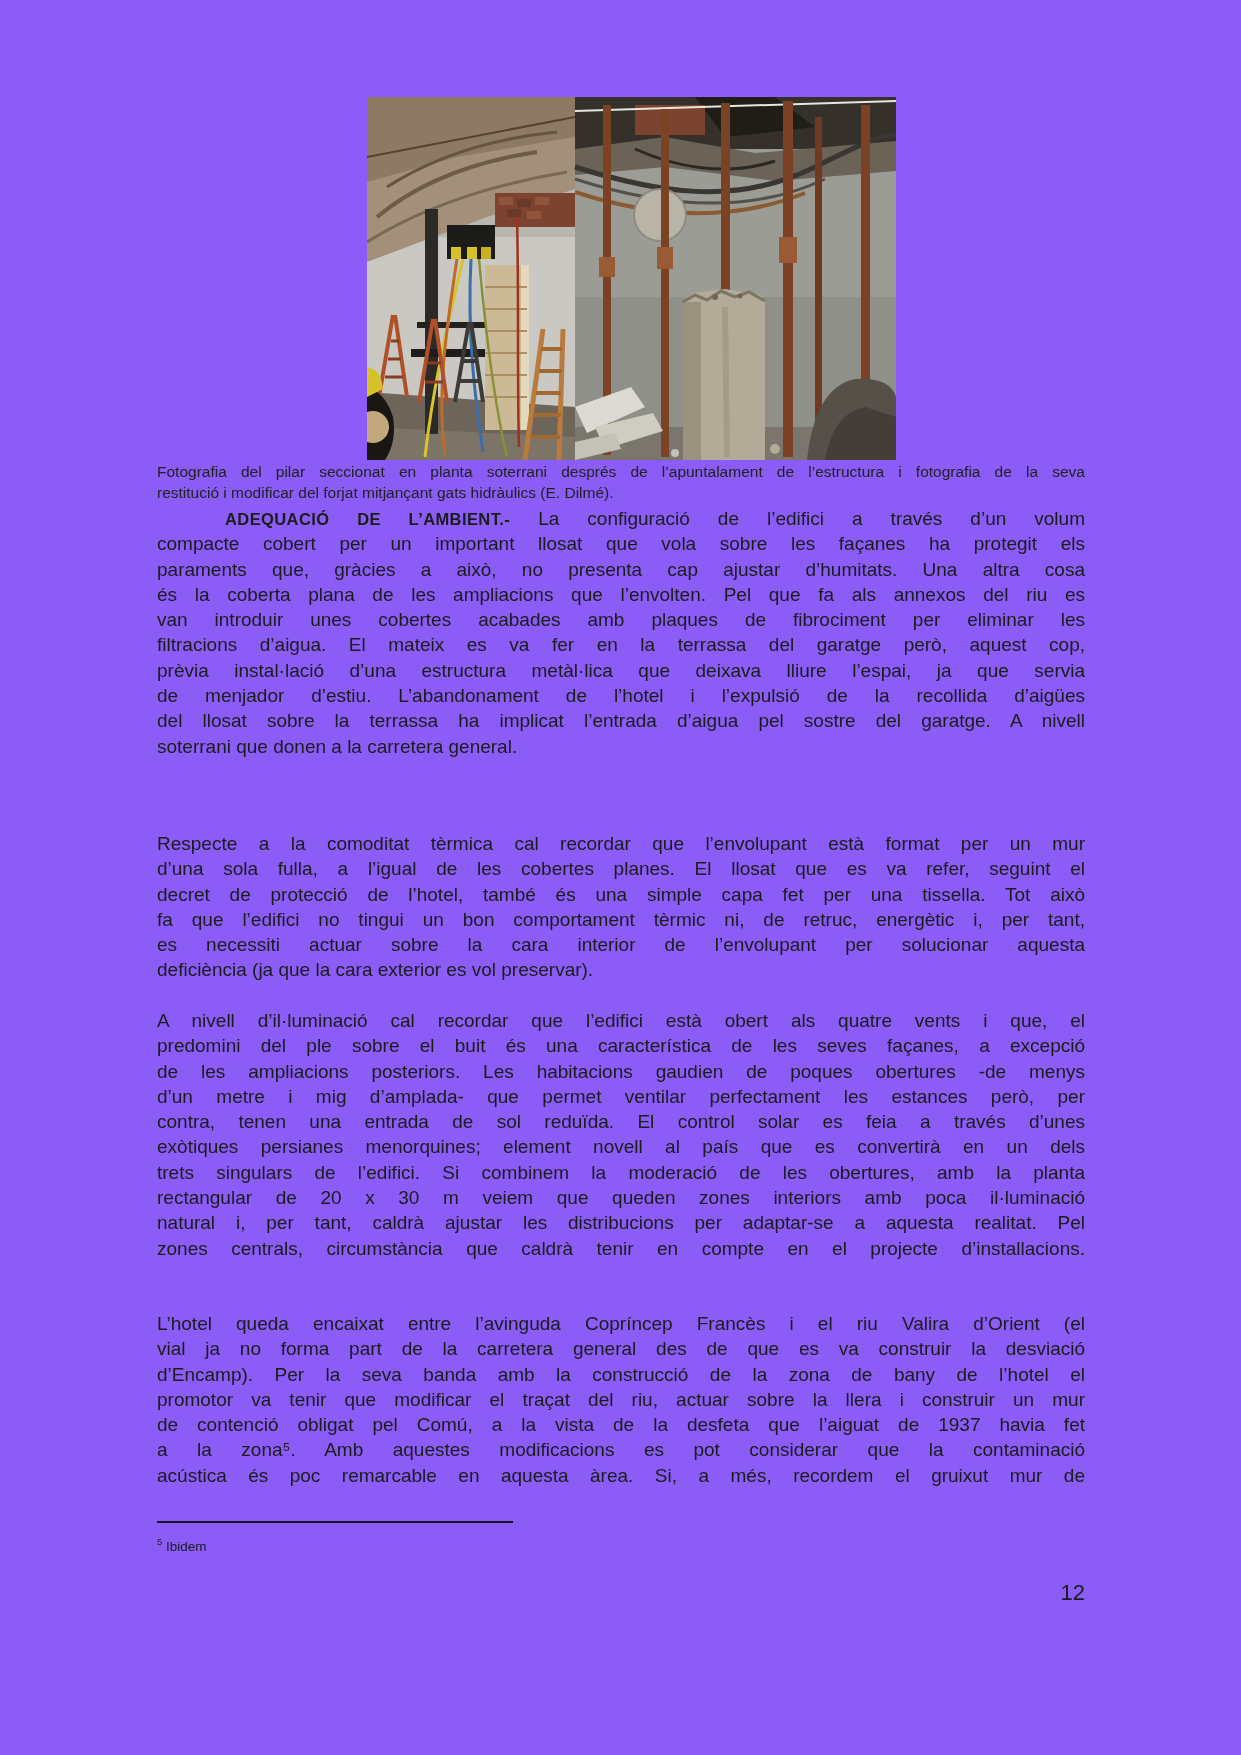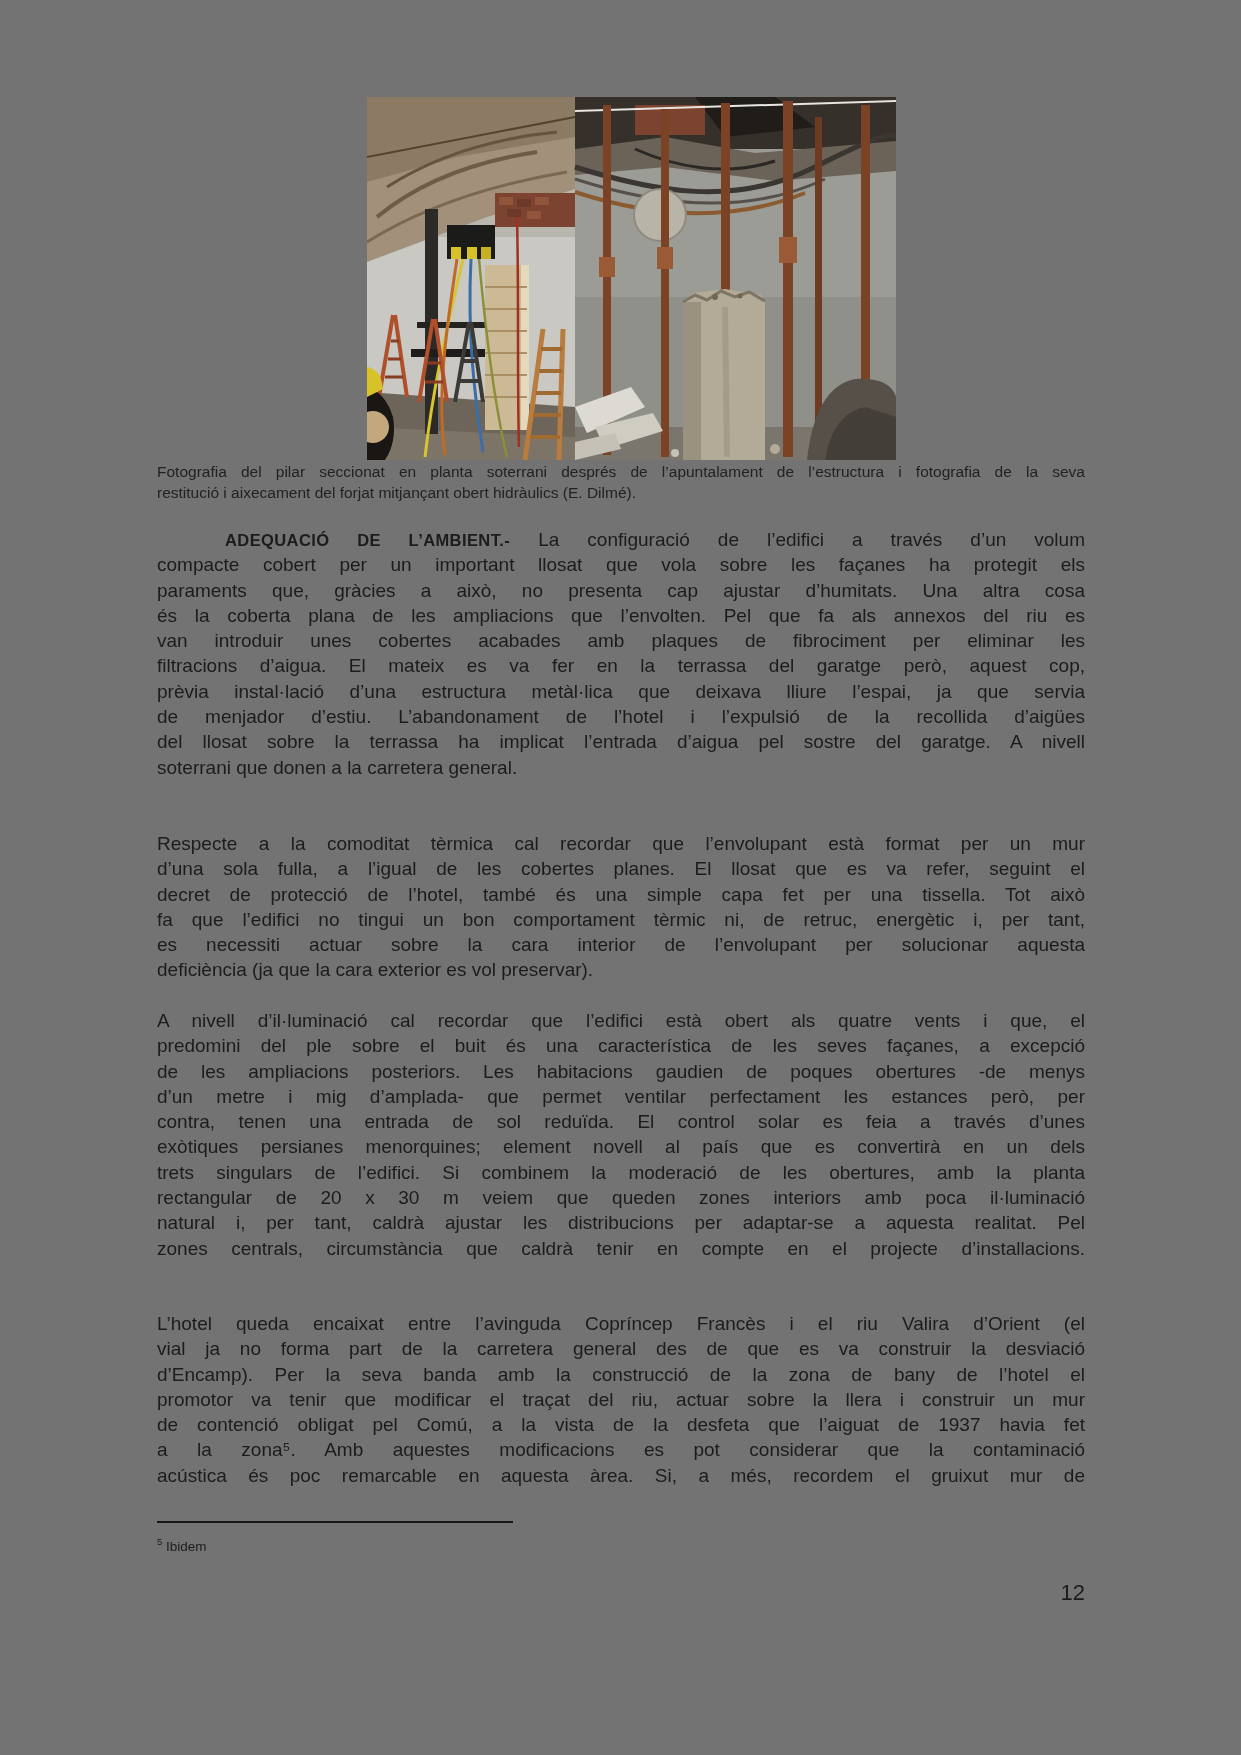--- a/index.html
+++ b/index.html
@@ -1,36 +1,36 @@
 <!DOCTYPE html>
 <html><head>
 <meta charset="utf-8">
 <style>
   html,body{margin:0;padding:0;background:#888;}
   .page{
     position:relative;
     width:1241px;height:1755px;
-    background:#737373;
+    background:#8b5cf6;
     font-family:"Liberation Sans","DejaVu Sans",sans-serif;
     color:#1c1c1c;
     overflow:hidden;
   }
   .photo{
     position:absolute;left:367px;top:97px;width:529px;height:363px;
   }
   .photo svg{display:block;width:100%;height:100%;}
   .caption{
     position:absolute;left:157px;top:462px;width:928px;
     font-size:15.5px;line-height:20.5px;color:#222;
   }
   .para{
     position:absolute;left:157px;width:928px;
     font-size:19px;line-height:25.3px;
   }
-  .p1{top:527px;}
+  .p1{top:506px;}
   .p2{top:831px;}
   .p3{top:1008px;}
   .p4{top:1311px;}
   .tline{
     text-align:justify;
     text-align-last:justify;
     height:25.3px;overflow:hidden;
   }
   .caption .tline{height:20.5px;}
   .tline.last{text-align:left;text-align-last:left;}
@@ -189,21 +189,21 @@
         <path d="M232,363 Q240,290 280,282 Q315,280 321,300 L321,363 Z" fill="#565049"></path>
         <path d="M250,363 Q258,316 290,310 L321,320 L321,363 Z" fill="#433e38"></path>
         <circle cx="200" cy="352" r="5" fill="#b3ab97"></circle>
         <circle cx="100" cy="356" r="4" fill="#c4c1b6"></circle>
       </g>
     </svg>
   </div>
 
   <div class="caption">
       <div class="tline">Fotografia del pilar seccionat en planta soterrani després de l’apuntalament de l’estructura i fotografia de la seva</div>
-      <div class="tline last">restitució i aixecament del forjat mitjançant obert hidràulics (E. Dilmé).</div>
+      <div class="tline last">restitució i modificar del forjat mitjançant gats hidràulics (E. Dilmé).</div>
     </div>
 
   <div class="para p1">
     <div class="tline firstline">
       <span class="paraheading">ADEQUACIÓ DE L’AMBIENT.-</span>
       <span>La configuració de l’edifici a través d’un volum</span>
     </div>
     <div>
         <div class="tline">compacte cobert per un important llosat que vola sobre les façanes ha protegit els</div>
         <div class="tline">paraments que, gràcies a això, no presenta cap ajustar d’humitats. Una altra cosa</div>

